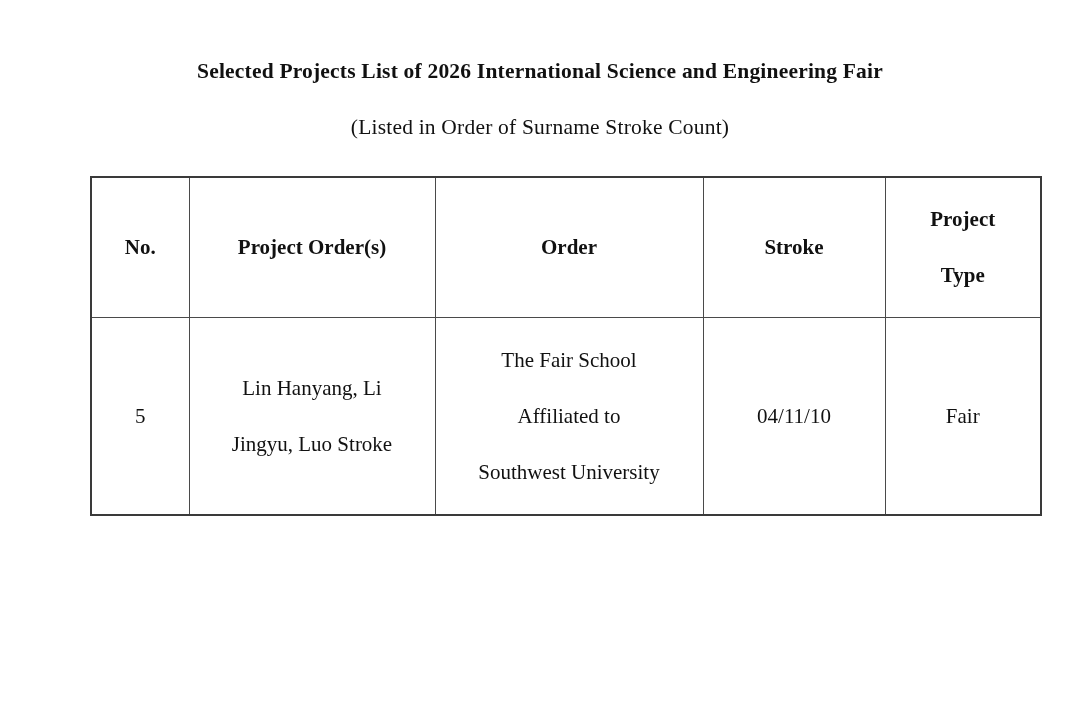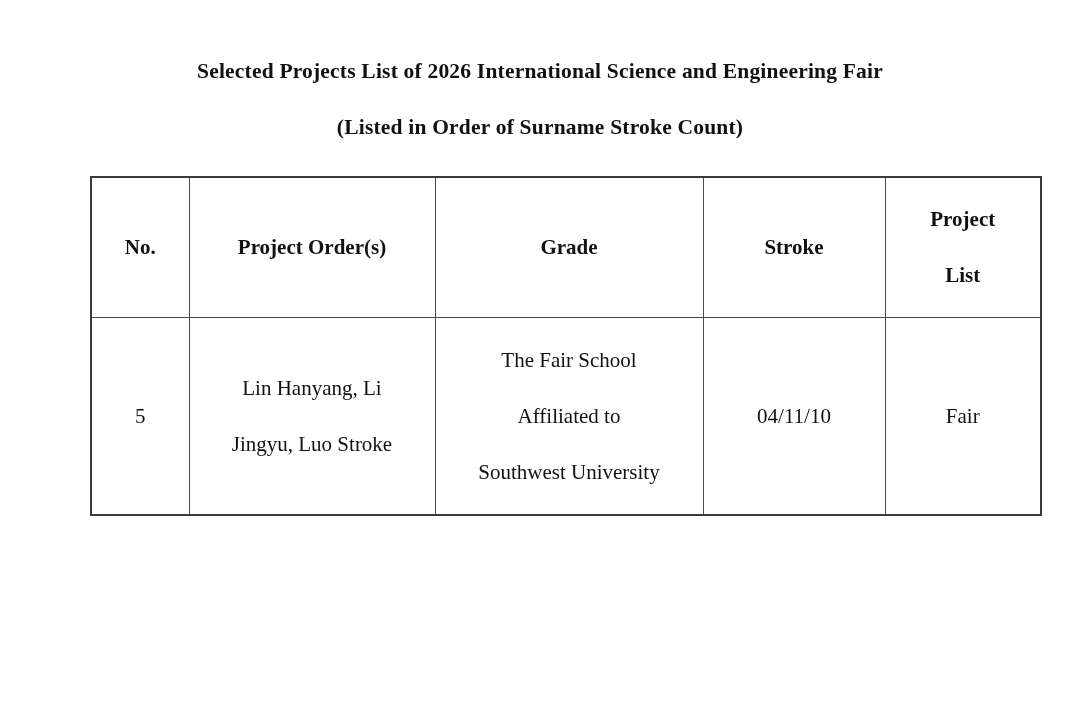--- a/index.html
+++ b/index.html
@@ -21,21 +21,21 @@
     text-align: center;
   }
   .title-line {
     font-size: 21.5px;
     line-height: 28px;
     margin: 0 0 28px 0;
     font-weight: bold;
     letter-spacing: 0.2px;
   }
   .subtitle-line {
-    font-weight: bold;
+    font-weight: normal;
   }
   table.projects {
     border-collapse: collapse;
     table-layout: fixed;
     width: 950px;
     margin: 35px 0 0 90px;
     border: 2px solid #3a3a3a;
   }
   table.projects th,
   table.projects td {
@@ -72,24 +72,24 @@
       <col class="c-no">
       <col class="c-auth">
       <col class="c-school">
       <col class="c-grade">
       <col class="c-type">
     </colgroup>
     <thead>
       <tr class="header-row">
         <th>No.</th>
         <th>Project Order(s)</th>
-        <th>Grade</th>
+        <th>Order</th>
         <th>Stroke</th>
         <th>Project
-List</th>
+Type</th>
       </tr>
     </thead>
     <tbody>
       <tr class="data-row">
         <td>5</td>
         <td>Lin Hanyang, Li
 Jingyu, Luo Stroke</td>
         <td>The Fair School
 Affiliated to
 Southwest University</td>

